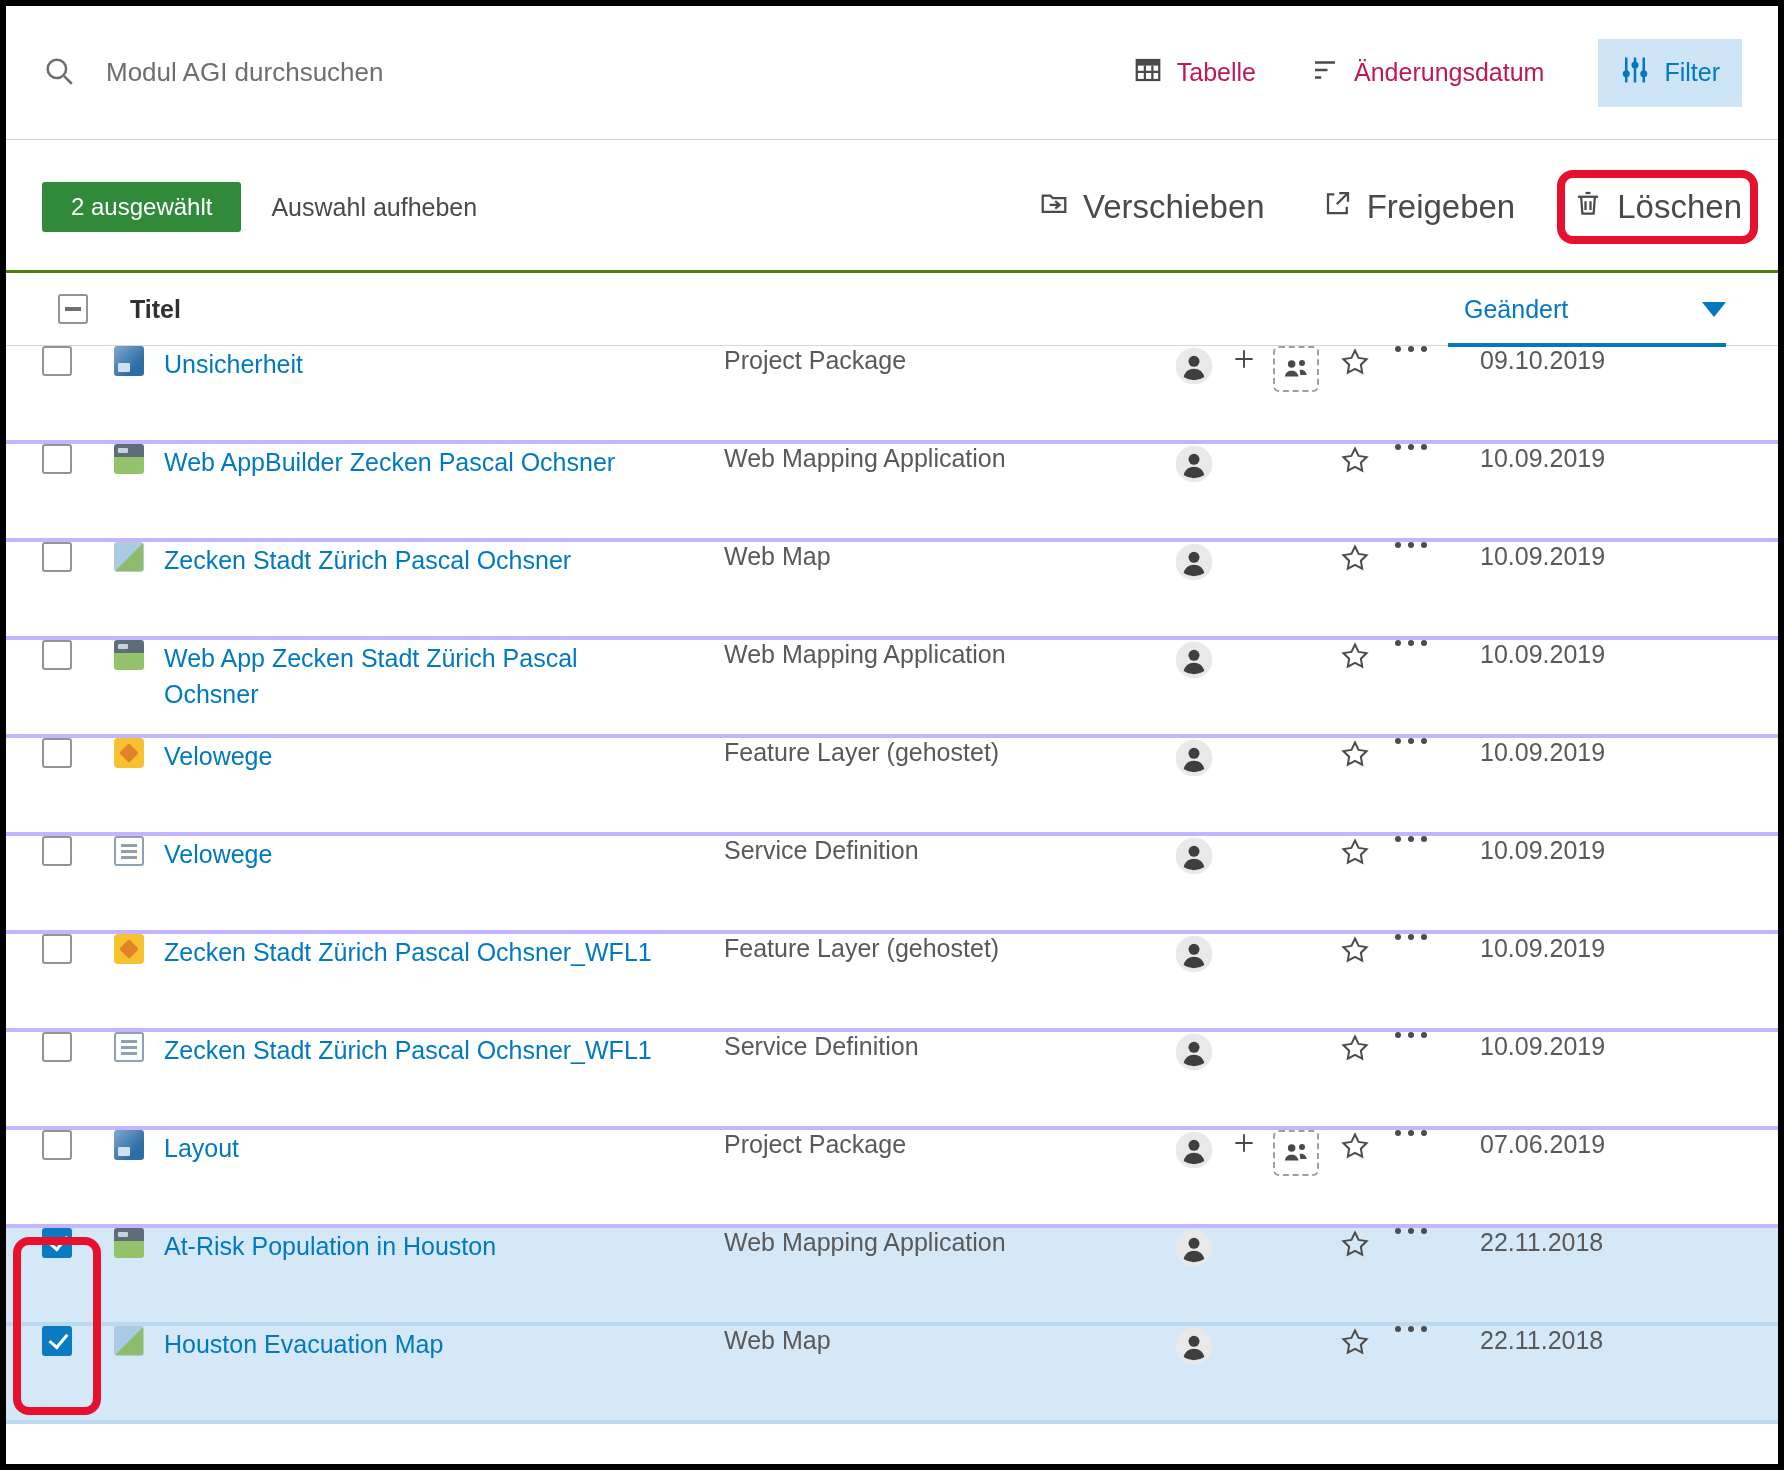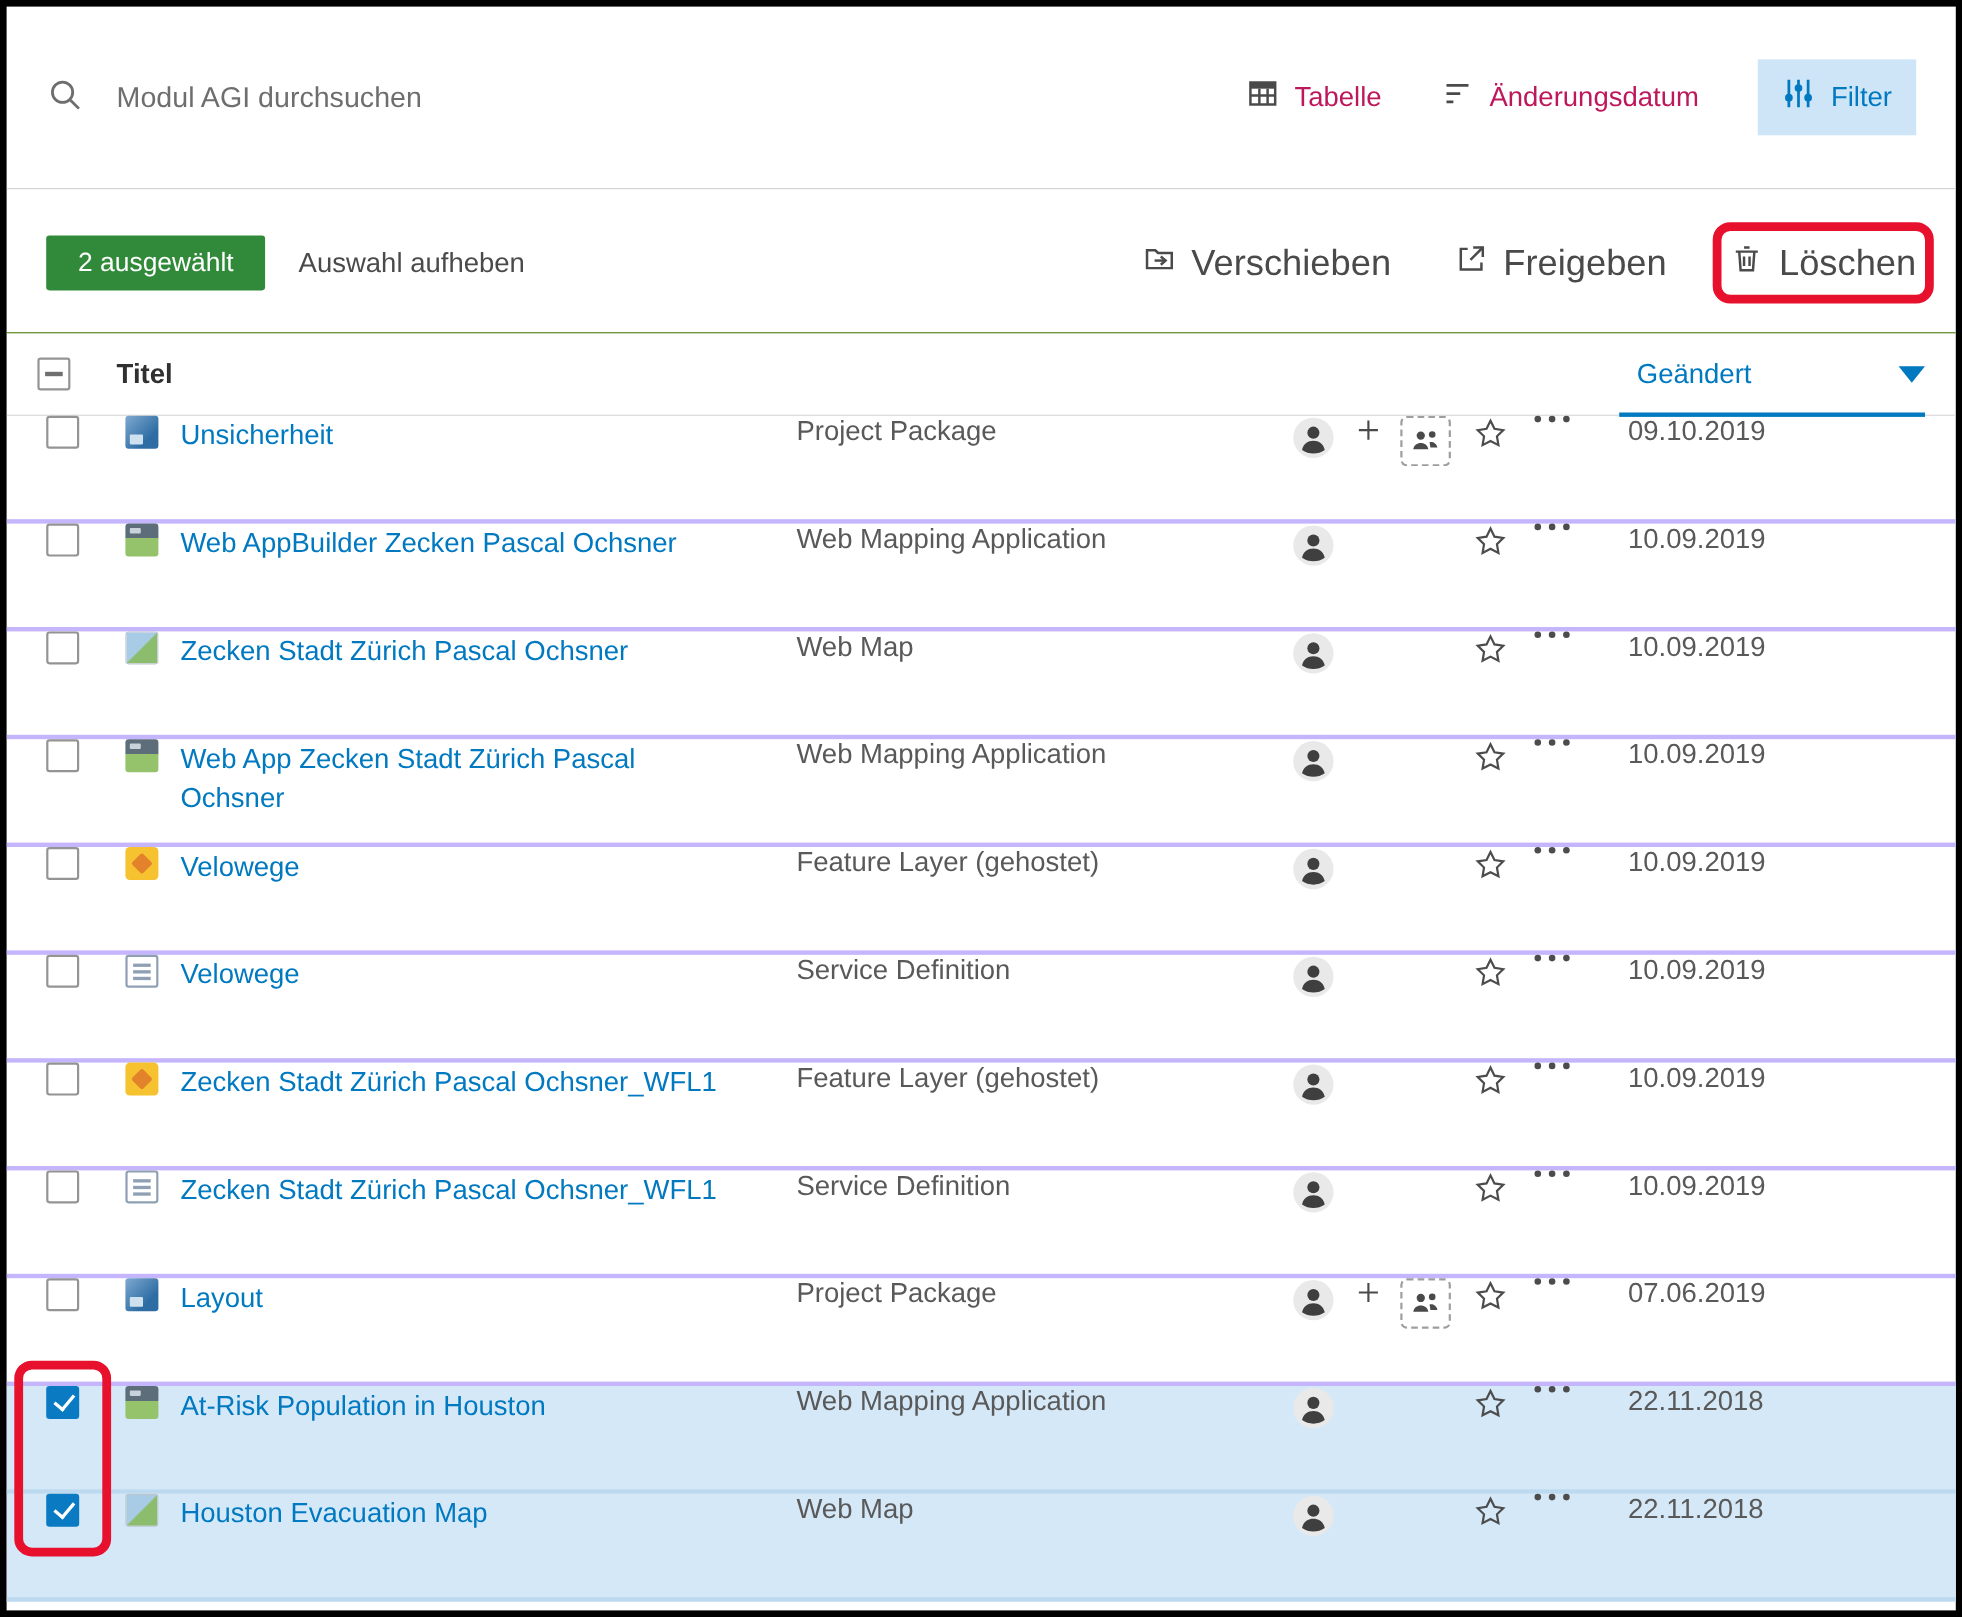--- a/index.html
+++ b/index.html
@@ -1,40 +1,40 @@
 <!DOCTYPE html>
 <html><head>
 <meta charset="utf-8">
 <style>
   html,body{margin:0;padding:0;background:#fff;}
   body{font-family:"Liberation Sans","DejaVu Sans",sans-serif;color:#333;}
   .frame{position:relative;width:1784px;height:1470px;box-sizing:border-box;border:6px solid #000;background:#fff;overflow:hidden;}
 
   
-  .topbar{display:flex;align-items:center;height:166px;padding:0 36px;border-bottom:1px solid #d2d2d2;box-sizing:border-box;}
+  .topbar{display:flex;align-items:center;height:134px;padding:0 36px;border-bottom:1px solid #d2d2d2;box-sizing:border-box;}
   .search-box{display:flex;align-items:center;gap:28px;flex:1;}
   .search-box svg{width:34px;height:34px;flex:none;}
   .search-input{border:none;outline:none;font-size:26px;color:#333;width:620px;font-family:inherit;background:transparent;}
   .search-input::placeholder{color:#6e6e6e;opacity:1;}
   .topbar-right{display:flex;align-items:center;gap:54px;}
   .tool-btn{display:flex;align-items:center;gap:14px;font-size:25px;color:#be185d;cursor:pointer;white-space:nowrap;}
   .tool-btn svg{width:30px;height:30px;flex:none;}
   .tool-btn.active{background:#cde5f7;color:#0079c1;padding:16px 22px;}
 
   
   .selection-bar{display:flex;align-items:center;padding:0 36px;margin-top:34px;height:66px;}
   .badge{background:#318a3a;color:#fff;font-size:24px;padding:11px 29px;border-radius:3px;white-space:nowrap;}
   .clear-link{margin-left:30px;font-size:25px;color:#4a4a4a;cursor:pointer;}
   .sel-actions{margin-left:auto;display:flex;align-items:center;gap:58px;}
   .action-btn{display:flex;align-items:center;gap:14px;font-size:33px;color:#4a4a4a;cursor:pointer;position:relative;white-space:nowrap;}
   .action-btn svg{width:30px;height:30px;flex:none;}
 
   
   .table{margin-top:30px;}
-  .thead{display:flex;align-items:center;height:76px;padding:0 28px;border-top:1px solid #4d7c0f;border-bottom:1px solid #d8d8d8;box-sizing:border-box;}
+  .thead{display:flex;align-items:center;height:76px;padding:0 52px;border-top:3px solid #4d7c0f;border-bottom:1px solid #d8d8d8;box-sizing:border-box;}
   .cb-cell{width:72px;flex:none;display:flex;align-items:center;}
   .title-head{font-size:25px;color:#303030;font-weight:700;}
   .head-spacer{flex:1;}
   .head-date{width:302px;flex:none;box-sizing:border-box;padding-left:40px;display:flex;align-items:center;position:relative;height:100%;}
   .head-date .label{color:#0079c1;font-size:25px;}
   .caret{margin-left:auto;width:0;height:0;border-left:12px solid transparent;border-right:12px solid transparent;border-top:15px solid #0079c1;}
   .sort-underline{position:absolute;left:24px;right:0;bottom:-2px;height:4px;background:#0079c1;}
 
   .row{display:flex;align-items:flex-start;min-height:98px;padding:0 36px;border-bottom:4px solid #c4b5fd;box-sizing:border-box;}
   .row.selected{background:#d5e8f7;border-bottom-color:#bcd9ef;}

